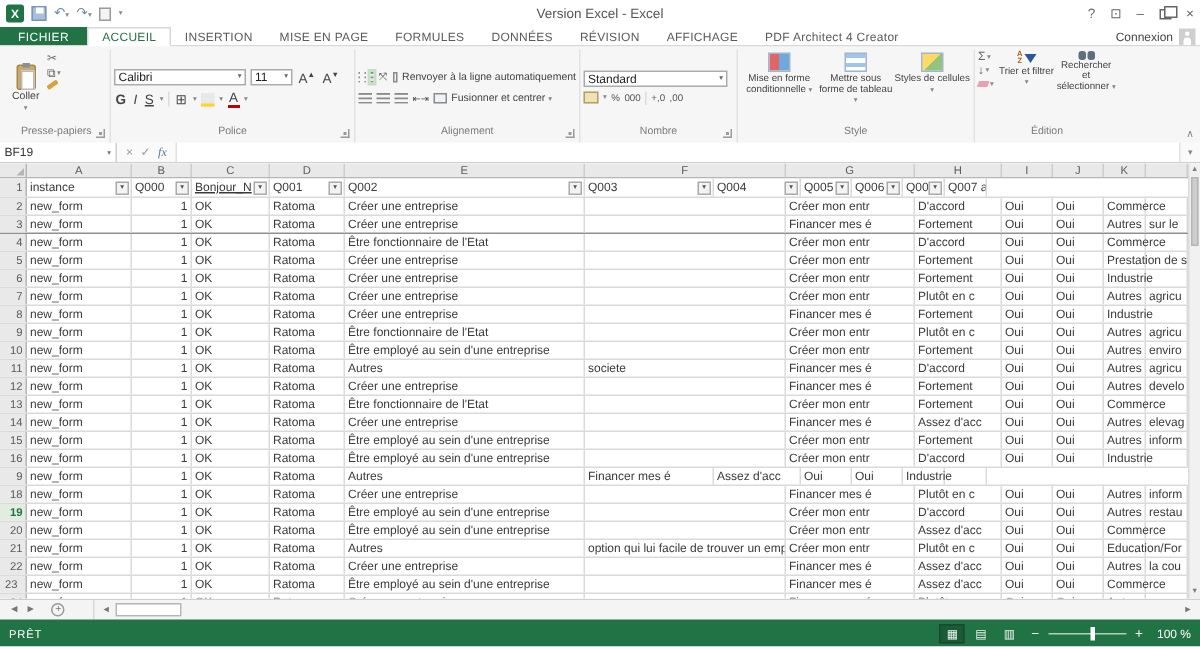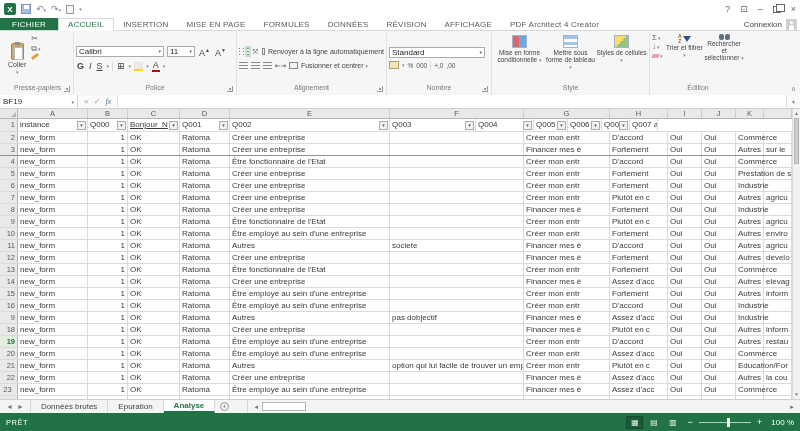--- a/index.html
+++ b/index.html
@@ -145,20 +145,21 @@
 
   <div class="titlebar">
     <div class="qat">
       <span class="xl-logo">X</span>
       <span class="save-ic"></span>
       <span class="qat-glyph">↶<span class="dd-sm">▾</span></span>
       <span class="qat-glyph">↷<span class="dd-sm">▾</span></span>
       <span class="qat-doc"></span>
       <span class="dd-sm">▾</span>
     </div>
+    <div class="tb-title">Version Excel - Excel</div>
     <div class="win-ctrls">
       <span>?</span>
       <span>⊡</span>
       <span>–</span>
       <span class="restore-ic"></span>
       <span>×</span>
     </div>
   </div>
 
   <div class="tabrow">
@@ -596,21 +597,20 @@
           <div class="gcell spill" style="width: 28px;">Industrie</div>
           <div class="gcell" style="width: 28px;"></div>
         </div>
         <div class="grow">
           <div class="rnum" style="width: 18px;">9</div>
           <div class="gcell" style="width: 70px;">new_form</div>
           <div class="gcell num" style="width: 40px;">1</div>
           <div class="gcell" style="width: 52px;">OK</div>
           <div class="gcell" style="width: 50px;">Ratoma</div>
           <div class="gcell" style="width: 160px;">Autres</div>
-          <div class="gcell" style="width: 134px;">pas dobjectif</div>
           <div class="gcell" style="width: 86px;">Financer mes é</div>
           <div class="gcell" style="width: 58px;">Assez d'acc</div>
           <div class="gcell" style="width: 34px;">Oui</div>
           <div class="gcell" style="width: 34px;">Oui</div>
           <div class="gcell spill" style="width: 28px;">Industrie</div>
           <div class="gcell" style="width: 28px;"></div>
         </div>
         <div class="grow">
           <div class="rnum" style="width: 18px;">18</div>
           <div class="gcell" style="width: 70px;">new_form</div>
@@ -723,25 +723,20 @@
       <span class="vfill"></span>
       <span class="arr">▼</span>
     </div>
   </div>
 
   <div class="sheetbar">
     <span class="snav">
       <span>◄</span>
       <span>►</span>
     </span>
-    <span id="sheet-tab-strip">
-        <span class="stab">Données brutes</span>
-        <span class="stab">Epuration</span>
-        <span class="stab active">Analyse</span>
-      </span>
     <span class="newsheet">
         <span class="plus-circ">+</span>
       </span>
     <span class="hscroll">
       <span class="hs-arr">◄</span>
       <span class="hthumb"></span>
       <span class="hs-track"></span>
       <span class="hs-arr">►</span>
     </span>
   </div>

